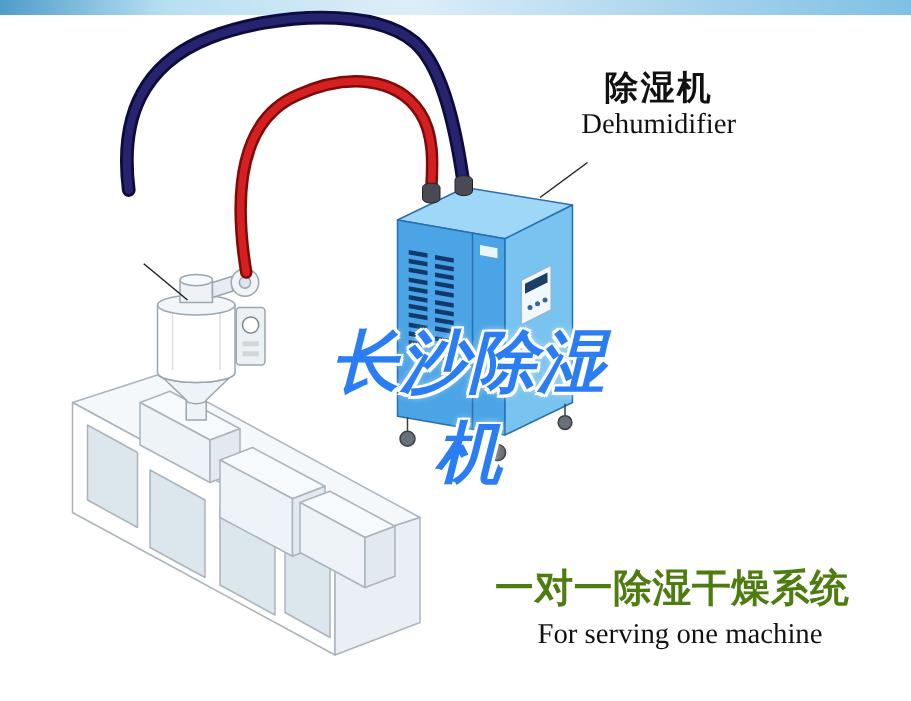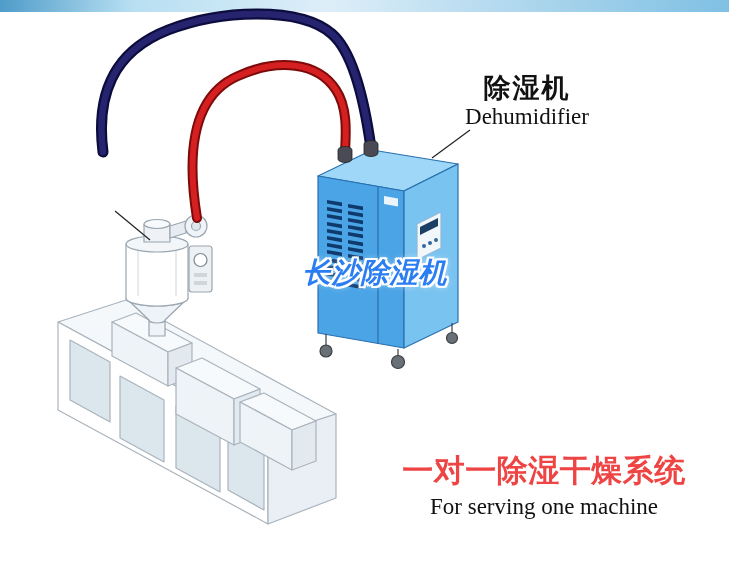--- a/index.html
+++ b/index.html
@@ -7,31 +7,31 @@
     position:relative;width:729px;height:561px;overflow:hidden;
     background:#ffffff;font-family:"Liberation Sans",sans-serif;
   }
   #art{position:absolute;left:0;top:0;}
   .txt{position:absolute;user-select:none;}
   .label-block{text-align:center;color:#111;}
   .label-cn{font-weight:700;font-size:27px;letter-spacing:2px;line-height:1.05;
     font-family:"Liberation Sans",sans-serif;}
   .label-en{font-size:23px;margin-top:2px;font-family:"Liberation Serif",serif;}
   #hopper-label{left:44px;top:170px;width:96px;}
-  #dehum-label{left:452px;top:74px;width:150px;text-align:center;}
+  #dehum-label{left:452px;top:56px;width:150px;text-align:center;}
   #watermark{
     left:240px;top:254px;width:270px;text-align:center;
-    font-style:italic;font-weight:700;font-size:28px;letter-spacing:1px;
+    font-style:italic;font-weight:700;font-size:54px;letter-spacing:1px;
     color:#2a7df2;
     text-shadow:-2px 0 0 #fff,2px 0 0 #fff,0 -2px 0 #fff,0 2px 0 #fff,
                 -2px -2px 0 #fff,2px 2px 0 #fff,-2px 2px 0 #fff,2px -2px 0 #fff,
                 0 0 7px rgba(255,255,255,.95);
   }
-  #system-title{left:396px;top:450px;width:296px;text-align:center;
-    font-weight:700;font-size:31px;color:#ef4444;letter-spacing:0.5px;}
+  #system-title{left:396px;top:450px;width:296px;
+    font-weight:700;font-size:31px;color:#4d7c0f;letter-spacing:0.5px;}
   #system-sub{left:396px;top:494px;width:296px;text-align:center;
     font-size:23px;color:#111;font-family:"Liberation Serif",serif;}
 </style>
 </head>
 <body>
 
 <div id="stage">
 
   <svg id="art" width="729" height="561" viewBox="0 0 729 561">
     <defs>

